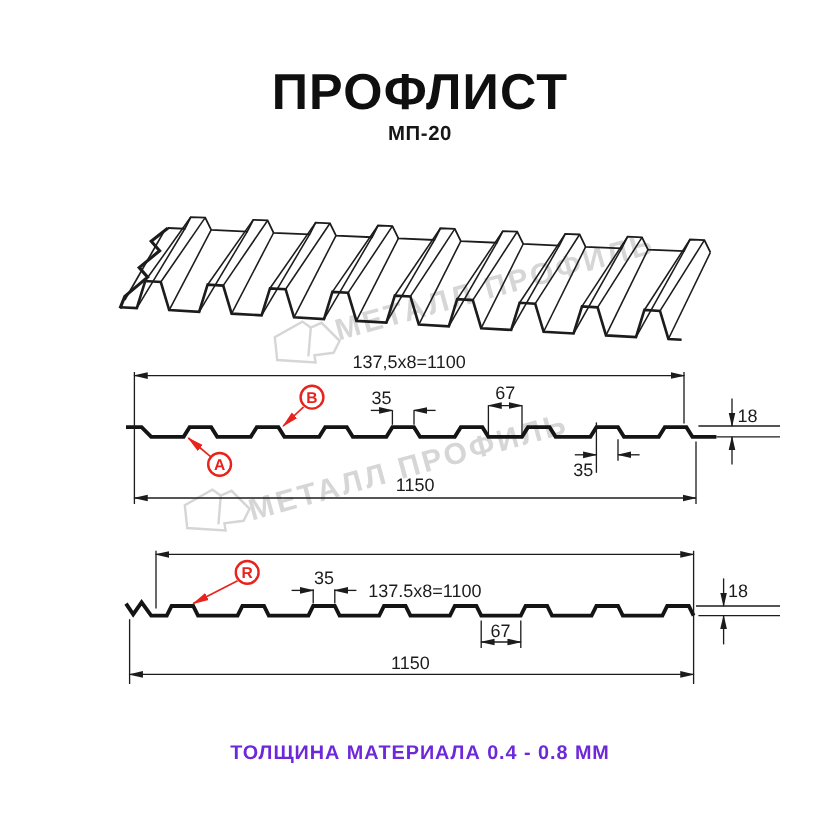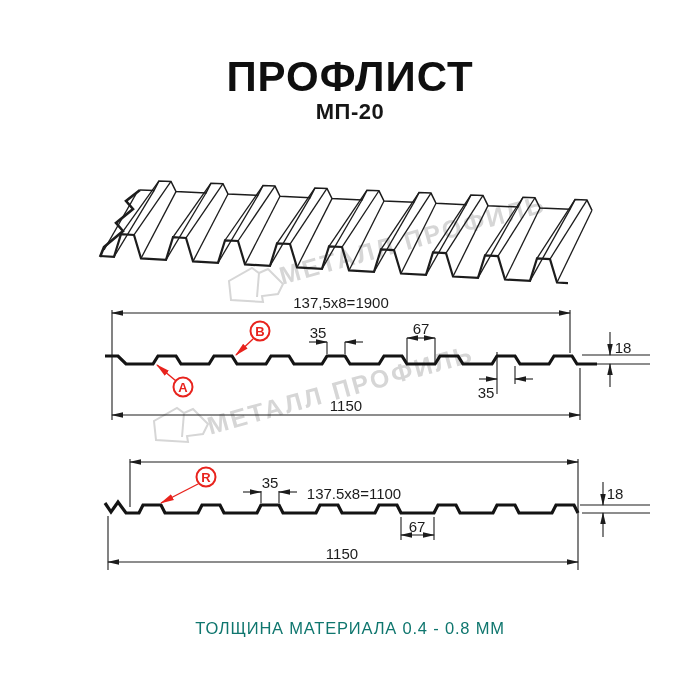--- a/index.html
+++ b/index.html
@@ -1,22 +1,22 @@
 <!DOCTYPE html>
 <html><head>
 <meta charset="utf-8">
 <style>
   html,body{margin:0;padding:0;}
   body{width:700px;height:700px;background:#ffffff;position:relative;overflow:hidden;
        font-family:"Liberation Sans",sans-serif;}
   .abs{position:absolute;}
   .ctr{transform:translate(-50%,-50%);white-space:nowrap;}
   .title{font-size:42px;font-weight:bold;letter-spacing:1px;color:#0f0f0f;}
-  .subtitle{font-size:22px;font-weight:bold;letter-spacing:.5px;color:#161616;}
-  .footer{font-size:16.5px;font-weight:normal;letter-spacing:.8px;color:#0f766e;}
+  .subtitle{font-size:17px;font-weight:bold;letter-spacing:.5px;color:#161616;}
+  .footer{font-size:16.5px;font-weight:bold;letter-spacing:.8px;color:#6d28d9;}
   .lbl{font-size:15px;color:#1c1c1c;}
   .marker{width:17px;height:17px;border:2px solid #e8231d;border-radius:50%;
           color:#e8231d;font-size:13px;font-weight:bold;line-height:17px;text-align:center;
           transform:translate(-50%,-50%);background:rgba(255,255,255,0);}
   .wm{color:#d6d6d6;font-weight:bold;font-size:25px;letter-spacing:2.5px;
       white-space:nowrap;transform-origin:0 50%;transform:rotate(-15.5deg);}
   svg{position:absolute;left:0;top:0;}
 </style>
 </head>
 <body>
@@ -124,21 +124,21 @@
       <line x1="582" y1="513" x2="650" y2="513" stroke="#1c1c1c" stroke-width="1.1"></line>
       <line x1="603" y1="482" x2="603" y2="505" stroke="#1c1c1c" stroke-width="1.1" marker-end="url(#ab)"></line>
       <line x1="603" y1="537" x2="603" y2="513" stroke="#1c1c1c" stroke-width="1.1" marker-end="url(#ab)"></line>
       <line x1="198" y1="484" x2="161" y2="503" stroke="#e8231d" stroke-width="1.4" marker-end="url(#ar)"></line>
     </g>
 </svg>
 
 <div class="abs ctr title" style="left:350px;top:77px;text-align:center;">ПРОФЛИСТ</div>
 <div class="abs ctr subtitle" style="left:350px;top:112px;">МП-20</div>
 
-<div class="abs ctr lbl" style="left:341px;top:302px;">137,5x8=1900</div>
+<div class="abs ctr lbl" style="left:341px;top:302px;">137,5x8=1100</div>
 <div class="abs ctr lbl" style="left:318px;top:332px;">35</div>
 <div class="abs ctr lbl" style="left:421px;top:328px;">67</div>
 <div class="abs ctr lbl" style="left:623px;top:347px;">18</div>
 <div class="abs ctr lbl" style="left:486px;top:392px;">35</div>
 <div class="abs ctr lbl" style="left:346px;top:405px;">1150</div>
 <div class="abs marker" style="left:183px;top:387px;">A</div>
 <div class="abs marker" style="left:260px;top:331px;">B</div>
 
 <div class="abs ctr lbl" style="left:354px;top:451px;margin-top:42px;">137.5x8=1100</div>
 <div class="abs ctr lbl" style="left:270px;top:482px;">35</div>

